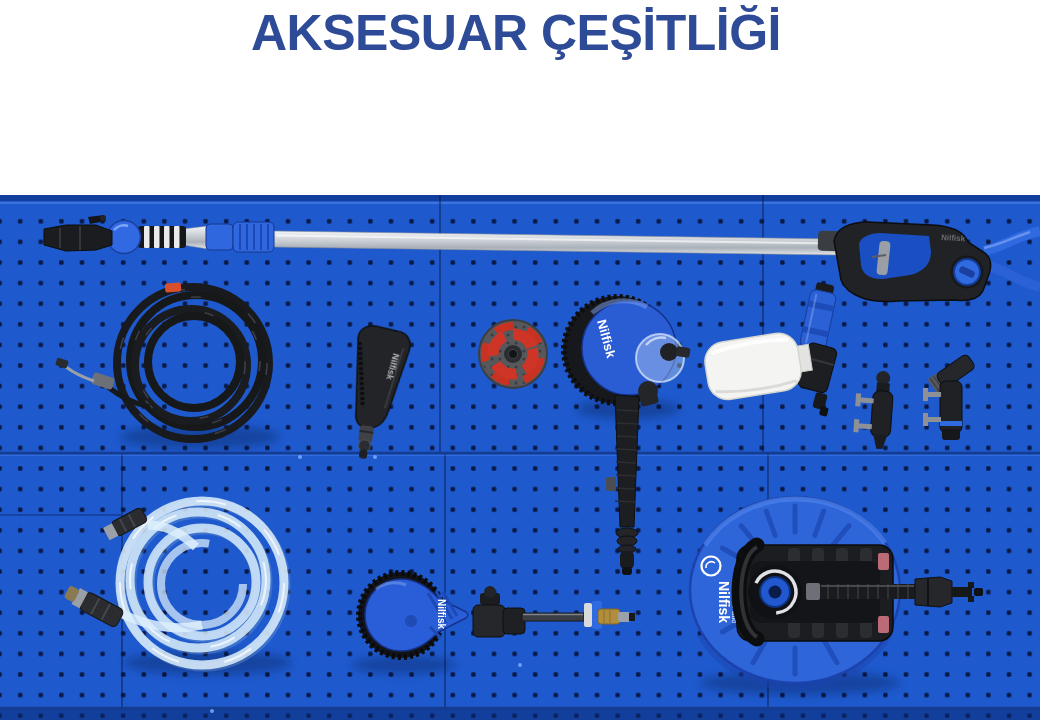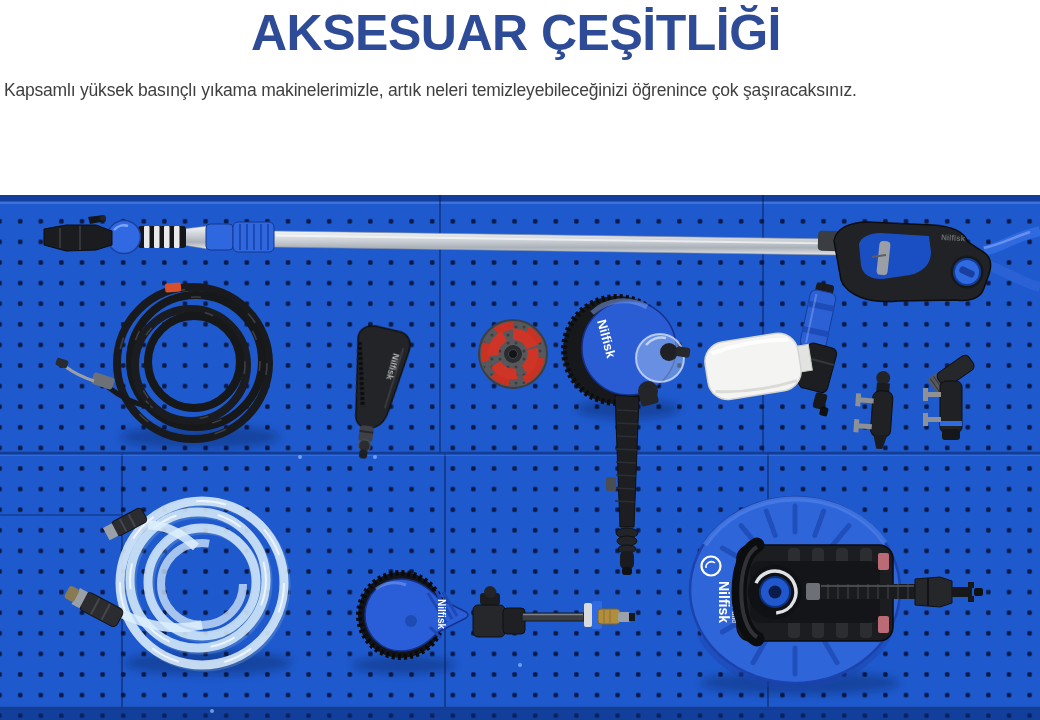--- a/index.html
+++ b/index.html
@@ -36,21 +36,20 @@
   svg text{user-select:none;}
 </style>
 </head>
 <body>
 
 <div class="slide">
 
   <h1 class="slide-title">AKSESUAR ÇEŞİTLİĞİ</h1>
 
   <div class="body-text">
-    <p>Kapsamlı yüksek basınçlı yıkama makinelerimizle, artık neleri temizleyebileceğinizi öğrenince çok şaşıracaksınız.</p>
   </div>
 
   <div class="photo-wrap">
     <svg viewBox="0 0 1040 525" width="1040" height="525" xmlns="http://www.w3.org/2000/svg">
       <defs>
         <pattern id="holes" x="10" y="16" width="20.6" height="20.6" patternUnits="userSpaceOnUse">
           <rect x="8" y="8" width="4.4" height="4.4" rx="1.2" fill="#081238" opacity="0.92"></rect>
         </pattern>
         <pattern id="perf" width="8" height="8" patternUnits="userSpaceOnUse">
           <circle cx="4" cy="4" r="1.5" fill="#36383c"></circle>

